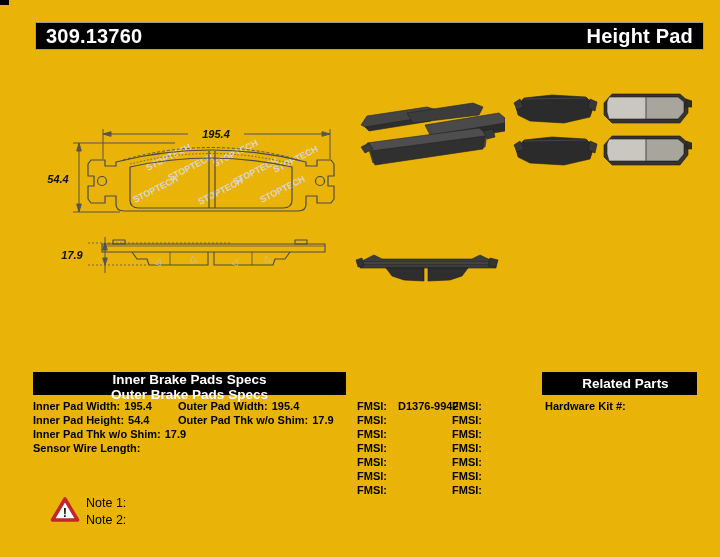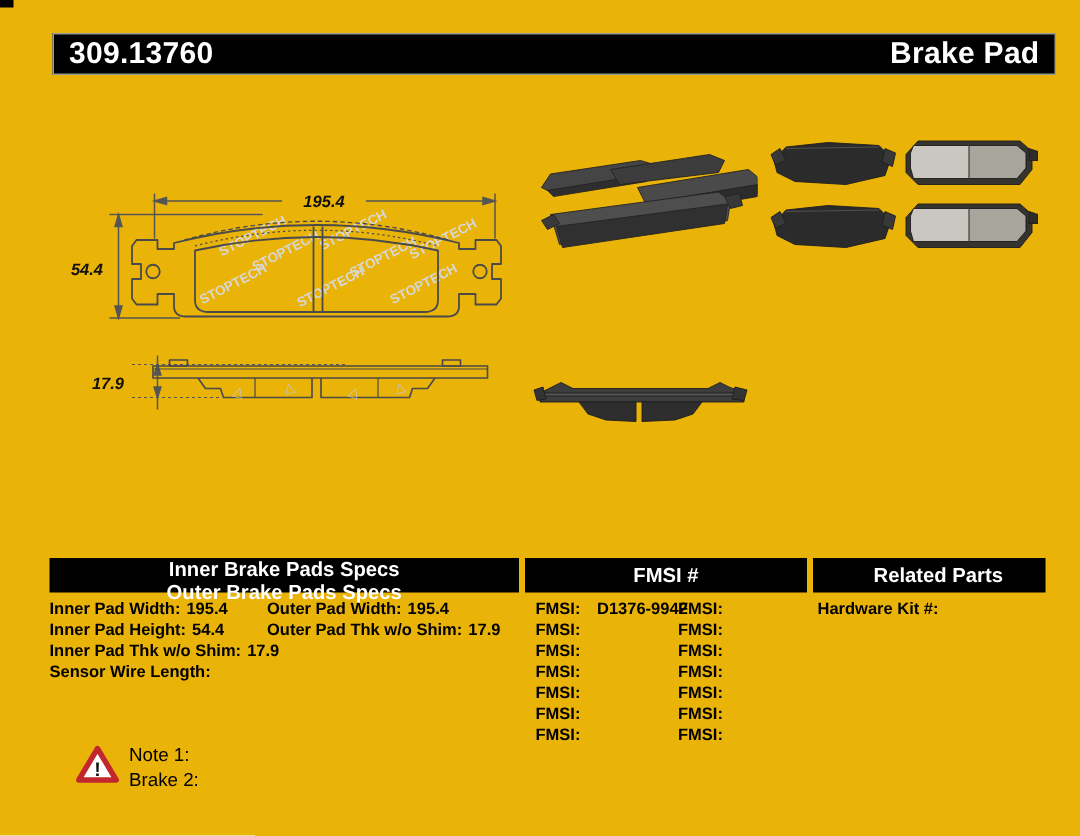--- a/index.html
+++ b/index.html
@@ -31,21 +31,21 @@
 </style>
 </head>
 <body>
 
 <div class="page">
 
   <div class="corner-artifact"></div>
 
   <header class="title-bar">
     <span>309.13760</span>
-    <span>Brake Pad</span>
+    <span>Height Pad</span>
   </header>
 
   <div class="abs" style="left:40px;top:115px;width:300px;height:112px;">
     <svg width="300" height="112" viewBox="0 0 300 112">
       <g stroke="#555" stroke-width="1" fill="none">
 
         <line x1="63" y1="14" x2="63" y2="44"></line>
         <line x1="290" y1="14" x2="290" y2="44"></line>
         <line x1="63" y1="19" x2="148" y2="19"></line>
         <line x1="204" y1="19" x2="290" y2="19"></line>
@@ -168,23 +168,20 @@
         <polygon points="4,14 10,12 12,20 6,21" fill="#343434"></polygon>
         <polygon points="138,12 146,14 144,21 136,20" fill="#343434"></polygon>
       </g>
     </svg>
   </div>
 
   <div class="sec-bar split" style="left:33px;width:313px;flex-direction:column;">
     <span class="half">Inner Brake Pads Specs</span>
     <span class="half">Outer Brake Pads Specs</span>
   </div>
-  <div class="sec-bar" style="left:350px;width:188px;">
-    <span>FMSI #</span>
-  </div>
   <div class="sec-bar" style="left:542px;width:143px;padding-left:12px;">
     <span>Related Parts</span>
   </div>
 
   <div class="spec-col right" style="left:33px;width:134px;">
     <div class="spec-row">
       <span>Inner Pad Width:</span><span class="val">195.4</span>
     </div>
     <div class="spec-row">
       <span>Inner Pad Height:</span><span class="val">54.4</span>
@@ -236,17 +233,17 @@
     <svg width="30" height="27" viewBox="0 0 30 27">
       <polygon points="15,3 27.5,24 2.5,24" fill="#ffffff" stroke="#c1272d" stroke-width="3.6" stroke-linejoin="round"></polygon>
       <text x="15" y="21" text-anchor="middle" font-size="13" font-weight="bold" fill="#111">!</text>
     </svg>
   </div>
   <div class="notes">
     <div class="note-row">
       <span>Note 1:</span> <span></span>
     </div>
     <div class="note-row">
-      <span>Brake 2:</span> <span></span>
+      <span>Note 2:</span> <span></span>
     </div>
   </div>
 
 </div>
 
 </body></html>

